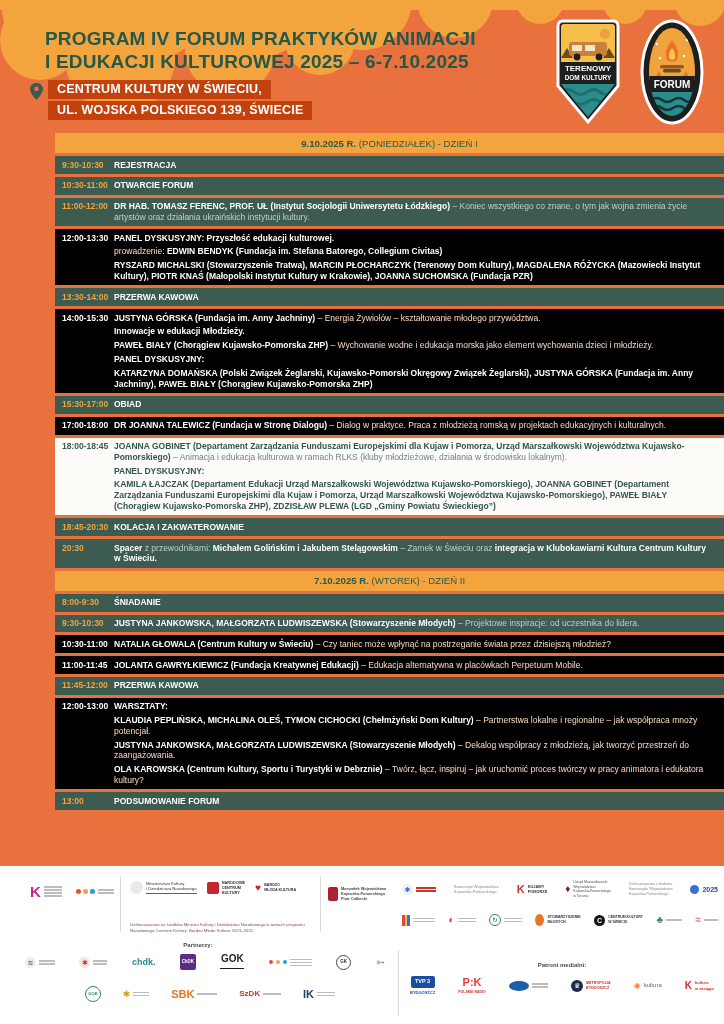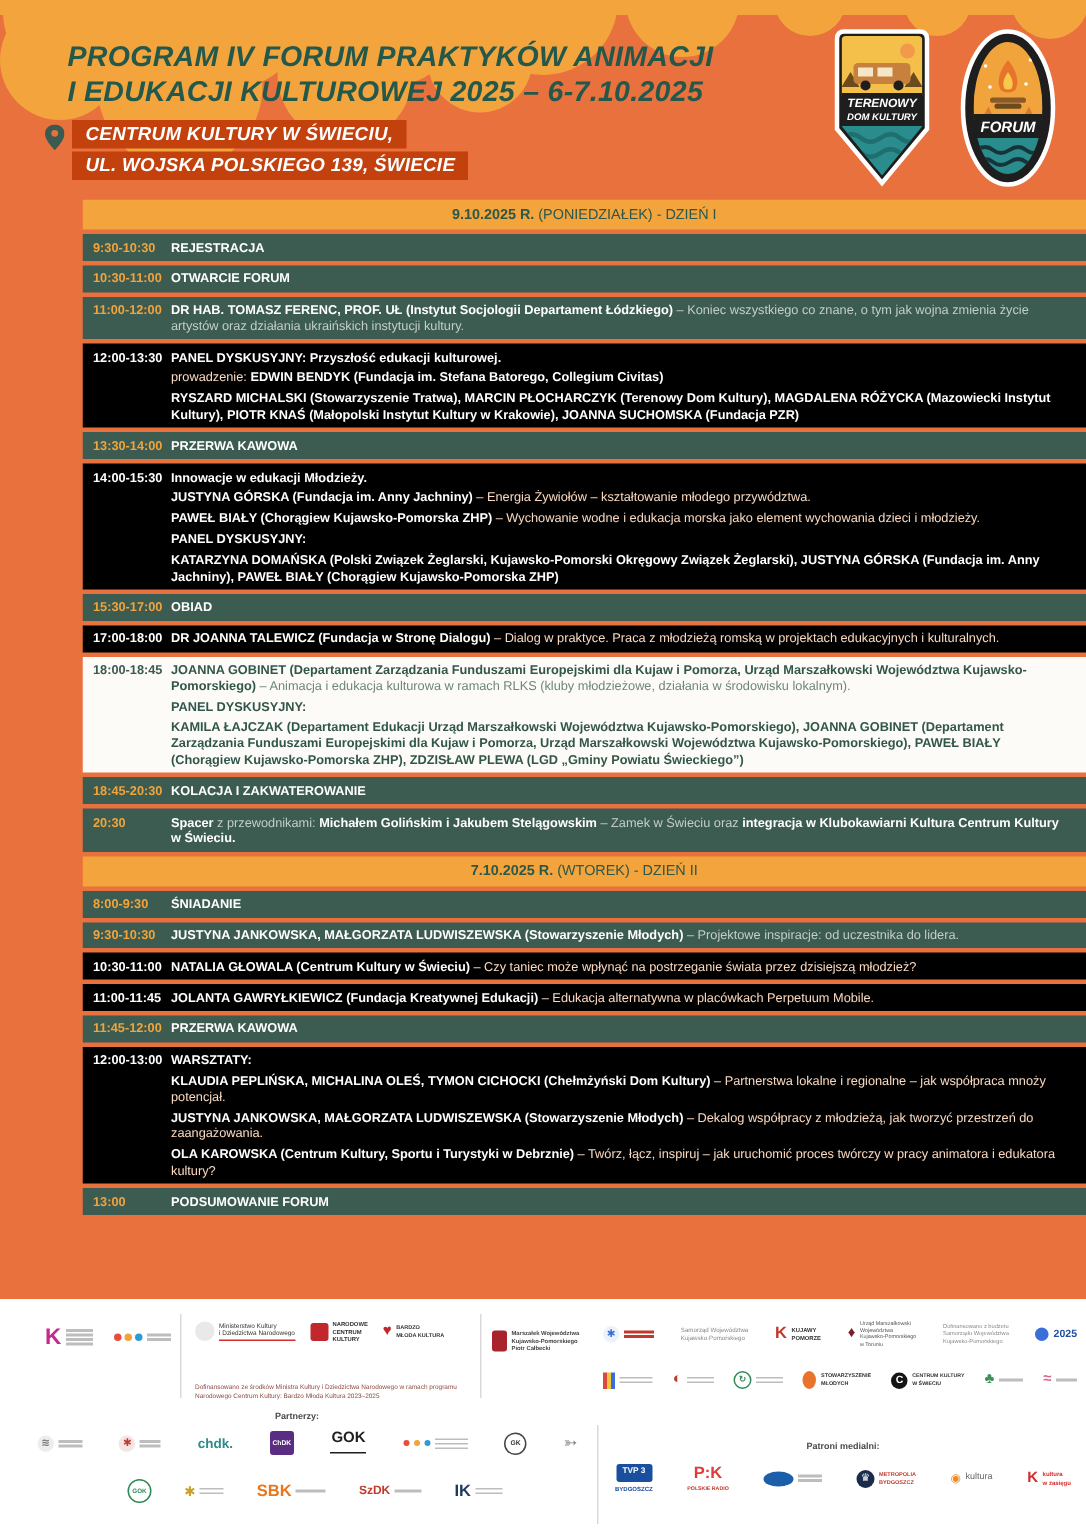--- a/index.html
+++ b/index.html
@@ -1,21 +1,21 @@
 <!DOCTYPE html>
 <html><head>
 <meta charset="utf-8">
 <style>
   html,body{margin:0;padding:0;}
   body{font-family:"Liberation Sans","DejaVu Sans",sans-serif;}
   .page{position:relative;width:724px;height:1024px;background:#E8713D;overflow:hidden;}
 
   
   .waves{position:absolute;top:0;left:0;}
-  .hdr{position:absolute;top:0;left:0;width:724px;height:154px;font-style:italic;}
+  .hdr{position:absolute;top:0;left:0;width:724px;height:154px;}
   .title{position:absolute;top:27px;left:45px;font-size:19px;line-height:23px;font-weight:800;
          color:#24584A;letter-spacing:.2px;}
   .loc{position:absolute;top:80px;left:30px;}
   .pin{position:absolute;top:3px;left:0;}
   .loc-lines{margin-left:18px;}
   .loc-chip{display:table;background:#c2410c;color:#fff;font-weight:700;font-size:12.5px;
             padding:2px 9px 3px;margin-bottom:2px;letter-spacing:.2px;}
   .badges{position:absolute;top:18px;left:552px;display:flex;gap:16px;}
 
   
@@ -165,42 +165,42 @@
       </div>
       <div class="row green">
         <div class="time">10:30-11:00</div>
         <div class="content">
           <div class="line"><span class="b">OTWARCIE FORUM</span></div>
         </div>
       </div>
       <div class="row green">
         <div class="time">11:00-12:00</div>
         <div class="content">
-          <div class="line"><span class="b">DR HAB. TOMASZ FERENC, PROF. UŁ (Instytut Socjologii Departament Łódzkiego)</span><span class="n"> – Koniec wszystkiego co znane, o tym jak wojna zmienia życie artystów oraz działania ukraińskich instytucji kultury.</span></div>
+          <div class="line"><span class="b">DR HAB. TOMASZ FERENC, PROF. UŁ (Instytut Socjologii Uniwersytetu Łódzkiego)</span><span class="n"> – Koniec wszystkiego co znane, o tym jak wojna zmienia życie artystów oraz działania ukraińskich instytucji kultury.</span></div>
         </div>
       </div>
       <div class="row orange">
         <div class="time">12:00-13:30</div>
         <div class="content">
           <div class="line"><span class="b">PANEL DYSKUSYJNY: Przyszłość edukacji kulturowej.</span></div>
           <div class="line"><span class="n">prowadzenie: </span><span class="b">EDWIN BENDYK (Fundacja im. Stefana Batorego, Collegium Civitas)</span></div>
           <div class="line"><span class="b">RYSZARD MICHALSKI (Stowarzyszenie Tratwa), MARCIN PŁOCHARCZYK (Terenowy Dom Kultury), MAGDALENA RÓŻYCKA (Mazowiecki Instytut Kultury), PIOTR KNAŚ (Małopolski Instytut Kultury w Krakowie), JOANNA SUCHOMSKA (Fundacja PZR)</span></div>
         </div>
       </div>
       <div class="row green">
         <div class="time">13:30-14:00</div>
         <div class="content">
           <div class="line"><span class="b">PRZERWA KAWOWA</span></div>
         </div>
       </div>
       <div class="row orange">
         <div class="time">14:00-15:30</div>
         <div class="content">
+          <div class="line"><span class="b">JUSTYNA GÓRSKA (Fundacja im. Anny Jachniny)</span><span class="n"> – Energia Żywiołów – kształtowanie młodego przywództwa.</span></div>
           <div class="line"><span class="b">Innowacje w edukacji Młodzieży.</span></div>
-          <div class="line"><span class="b">JUSTYNA GÓRSKA (Fundacja im. Anny Jachniny)</span><span class="n"> – Energia Żywiołów – kształtowanie młodego przywództwa.</span></div>
           <div class="line"><span class="b">PAWEŁ BIAŁY (Chorągiew Kujawsko-Pomorska ZHP)</span><span class="n"> – Wychowanie wodne i edukacja morska jako element wychowania dzieci i młodzieży.</span></div>
           <div class="line"><span class="b">PANEL DYSKUSYJNY:</span></div>
           <div class="line"><span class="b">KATARZYNA DOMAŃSKA (Polski Związek Żeglarski, Kujawsko-Pomorski Okręgowy Związek Żeglarski), JUSTYNA GÓRSKA (Fundacja im. Anny Jachniny), PAWEŁ BIAŁY (Chorągiew Kujawsko-Pomorska ZHP)</span></div>
         </div>
       </div>
       <div class="row green">
         <div class="time">15:30-17:00</div>
         <div class="content">
           <div class="line"><span class="b">OBIAD</span></div>
         </div>

